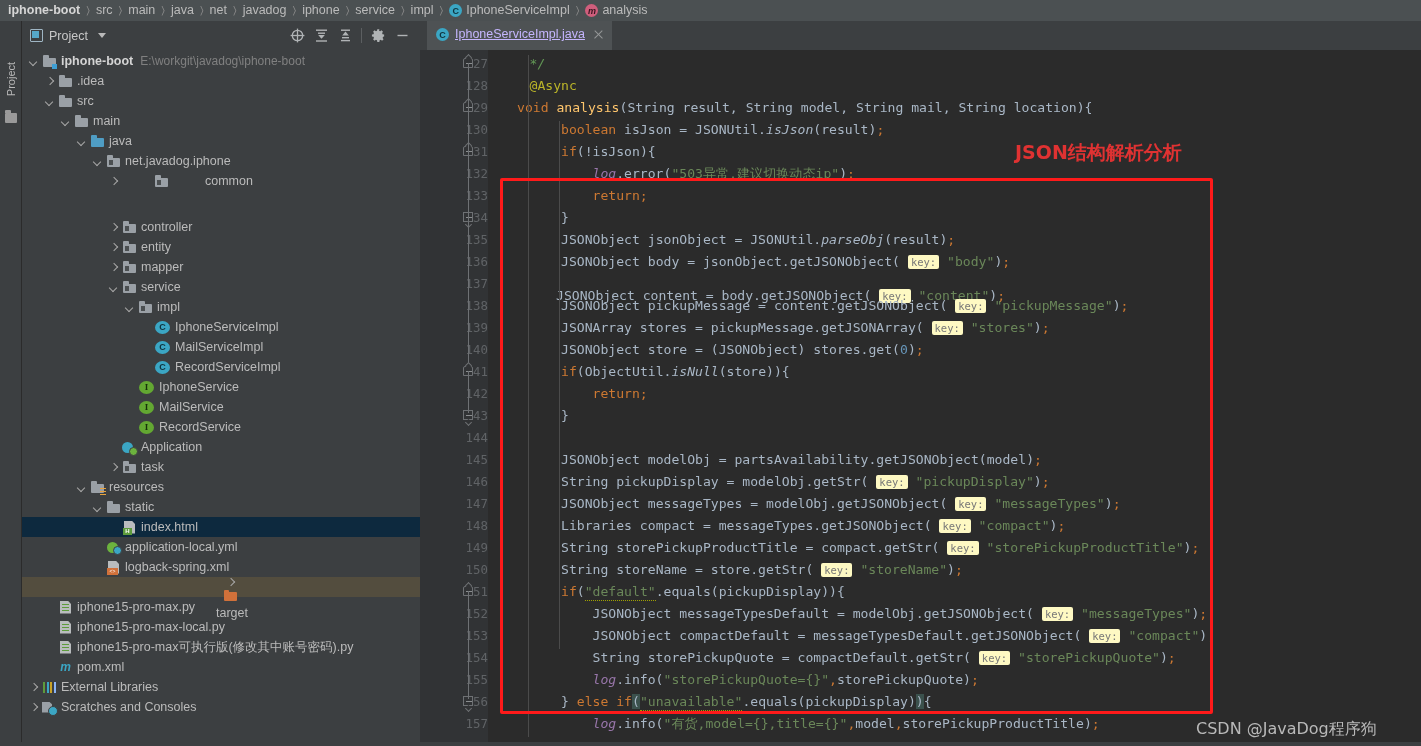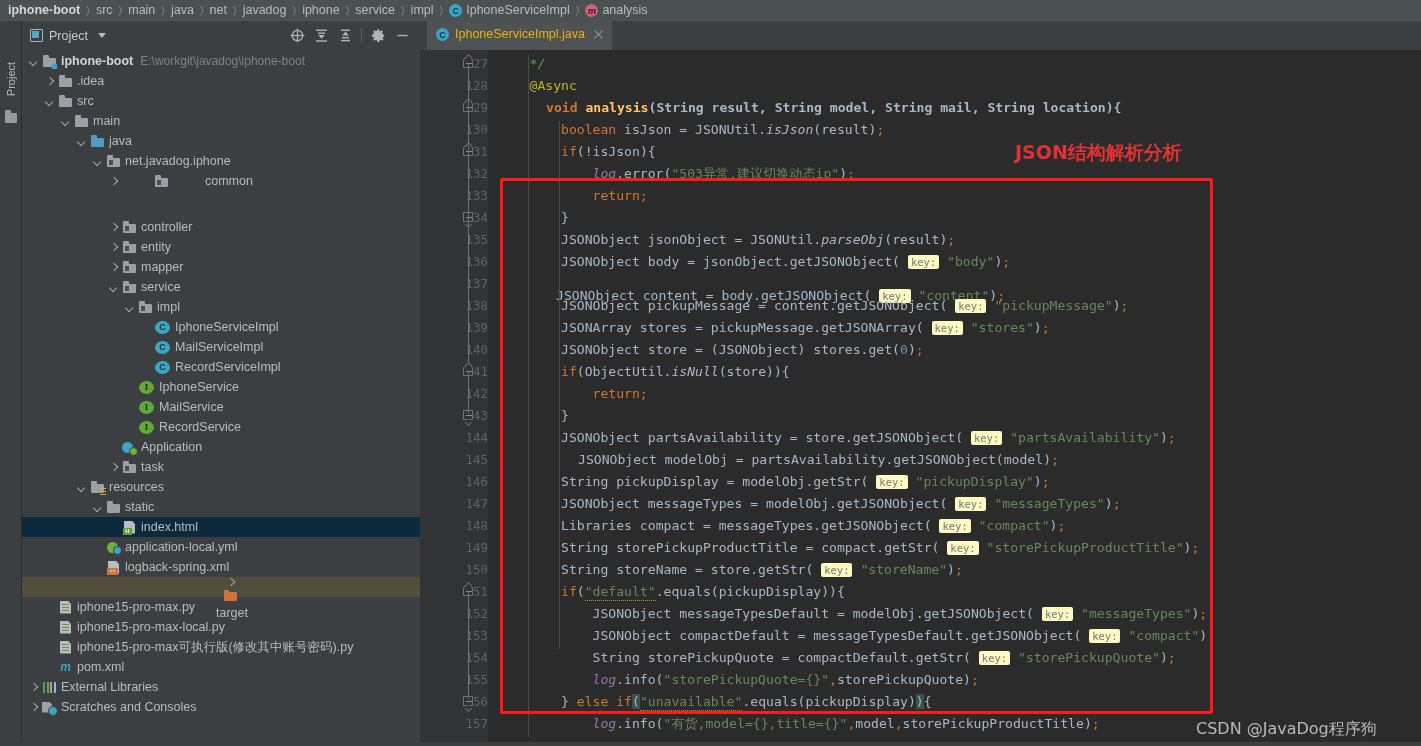--- a/index.html
+++ b/index.html
@@ -196,21 +196,21 @@
     position:absolute;left:420px;top:21px;width:1001px;height:725px;background:#2b2b2b;
   }
   #tabbar{
     position:absolute;left:0;top:0;width:1001px;height:29px;background:#3c3f41;
   }
   #filetab{
     position:absolute;left:7px;top:0;height:29px;background:#4e5254;
     display:flex;align-items:center;padding:0 8px 0 9px;gap:6px;
     border-bottom:2px solid #4e5254;
   }
-  #filetab .tabtitle{font-size:12.5px;color:#eab308;line-height:29px;}
+  #filetab .tabtitle{font-size:12.5px;color:#c4b5fd;line-height:29px;text-decoration:underline;}
   .tab-close{width:11px;height:11px;position:relative;opacity:.55;margin-left:2px;}
   .tab-close:before,.tab-close:after{
     content:"";position:absolute;left:0;top:5px;width:11px;height:1.3px;background:#cfcfcf;
   }
   .tab-close:before{transform:rotate(45deg);}
   .tab-close:after{transform:rotate(-45deg);}
 
   #code{
     position:absolute;left:0;top:29px;width:1001px;height:696px;
     background:#2b2b2b;overflow:hidden;
@@ -645,37 +645,36 @@
           </div>
           <div class="lnum" style="top: 663px;">157</div>
           <div class="foldbar" style="top: 57px; height: 255.2px;"></div>
           <div class="foldbar" style="top: 13px; height: 86px;"></div>
           <div class="foldbar" style="top: 321px; height: 42px;"></div>
           <div class="foldbar" style="top: 541px; height: 108px;"></div>
         </div>
       <div id="codelines">
           <div class="cl" style="top: 3px; left: 41.52px;"><span class="cmt">*/</span></div>
           <div class="cl" style="top: 25px; left: 41.52px;"><span class="ann">@Async</span></div>
-          <div class="cl" style="top: 47px; left: 58px; font-weight: bold;"><span class="kw">void </span><span class="mth">analysis</span><span class="pln">(String result, String model, String mail, String location){</span></div>
+          <div class="cl" style="top: 47px; left: 29px;"><span class="kw">void </span><span class="mth">analysis</span><span class="pln">(String result, String model, String mail, String location){</span></div>
           <div class="cl" style="top: 69px; left: 73.04px;"><span class="kw">boolean</span><span class="pln"> isJson = JSONUtil.</span><span class="pln stat">isJson</span><span class="pln">(result)</span><span class="semi">;</span></div>
           <div class="cl" style="top: 91px; left: 73.04px;"><span class="kw">if</span><span class="pln">(!isJson){</span></div>
           <div class="cl" style="top: 113px; left: 104.56px;"><span class="fld stat">log</span><span class="pln">.error(</span><span class="str">"503异常,建议切换动态ip"</span><span class="pln">)</span><span class="semi">;</span></div>
           <div class="cl" style="top: 135px; left: 104.56px;"><span class="kw">return</span><span class="semi">;</span></div>
           <div class="cl" style="top: 157px; left: 73.04px;"><span class="pln">}</span></div>
           <div class="cl" style="top: 179px; left: 73.04px;"><span class="pln">JSONObject jsonObject = JSONUtil.</span><span class="pln stat">parseObj</span><span class="pln">(result)</span><span class="semi">;</span></div>
           <div class="cl" style="top: 201px; left: 73.04px;"><span class="pln">JSONObject body = jsonObject.getJSONObject( </span><span class="hintbg">key:</span><span class="pln"> </span><span class="str">"body"</span><span class="pln">)</span><span class="semi">;</span></div>
           <div class="cl" style="top: 223px; left: 68px; margin-top: 12px;"><span class="pln">JSONObject content = body.getJSONObject( </span><span class="hintbg">key:</span><span class="pln"> </span><span class="str">"content"</span><span class="pln">)</span><span class="semi">;</span></div>
           <div class="cl" style="top: 245px; left: 73.04px;"><span class="pln">JSONObject pickupMessage = content.getJSONObject( </span><span class="hintbg">key:</span><span class="pln"> </span><span class="str">"pickupMessage"</span><span class="pln">)</span><span class="semi">;</span></div>
           <div class="cl" style="top: 267px; left: 73.04px;"><span class="pln">JSONArray stores = pickupMessage.getJSONArray( </span><span class="hintbg">key:</span><span class="pln"> </span><span class="str">"stores"</span><span class="pln">)</span><span class="semi">;</span></div>
           <div class="cl" style="top: 289px; left: 73.04px;"><span class="pln">JSONObject store = (JSONObject) stores.get(</span><span class="num">0</span><span class="pln">)</span><span class="semi">;</span></div>
           <div class="cl" style="top: 311px; left: 73.04px;"><span class="kw">if</span><span class="pln">(ObjectUtil.</span><span class="pln stat">isNull</span><span class="pln">(store)){</span></div>
           <div class="cl" style="top: 333px; left: 104.56px;"><span class="kw">return</span><span class="semi">;</span></div>
           <div class="cl" style="top: 355px; left: 73.04px;"><span class="pln">}</span></div>
-          <div class="cl" style="top: 377px; left: 73.04px;"><span class="pln">JSONObject partsAvailability = store.getJSONObject( </span><span class="hintbg">key:</span><span class="pln"> </span><span class="str">"partsAvailability"</span><span class="pln">)</span><span class="semi">;</span></div>
-          <div class="cl" style="top: 399px; left: 73.04px; padding-left: 17px;"><span class="pln">JSONObject modelObj = partsAvailability.getJSONObject(model)</span><span class="semi">;</span></div>
+          <div class="cl" style="top: 399px; left: 73.04px;"><span class="pln">JSONObject modelObj = partsAvailability.getJSONObject(model)</span><span class="semi">;</span></div>
           <div class="cl" style="top: 421px; left: 73.04px;"><span class="pln">String pickupDisplay = modelObj.getStr( </span><span class="hintbg">key:</span><span class="pln"> </span><span class="str">"pickupDisplay"</span><span class="pln">)</span><span class="semi">;</span></div>
           <div class="cl" style="top: 443px; left: 73.04px;"><span class="pln">JSONObject messageTypes = modelObj.getJSONObject( </span><span class="hintbg">key:</span><span class="pln"> </span><span class="str">"messageTypes"</span><span class="pln">)</span><span class="semi">;</span></div>
           <div class="cl" style="top: 465px; left: 73.04px;"><span class="pln">Libraries compact = messageTypes.getJSONObject( </span><span class="hintbg">key:</span><span class="pln"> </span><span class="str">"compact"</span><span class="pln">)</span><span class="semi">;</span></div>
           <div class="cl" style="top: 487px; left: 73.04px;"><span class="pln">String storePickupProductTitle = compact.getStr( </span><span class="hintbg">key:</span><span class="pln"> </span><span class="str">"storePickupProductTitle"</span><span class="pln">)</span><span class="semi">;</span></div>
           <div class="cl" style="top: 509px; left: 73.04px;"><span class="pln">String storeName = store.getStr( </span><span class="hintbg">key:</span><span class="pln"> </span><span class="str">"storeName"</span><span class="pln">)</span><span class="semi">;</span></div>
           <div class="cl" style="top: 531px; left: 73.04px;"><span class="kw">if</span><span class="pln">(</span><span class="str warnu">"default"</span><span class="pln">.equals(pickupDisplay)){</span></div>
           <div class="cl" style="top: 553px; left: 104.56px;"><span class="pln">JSONObject messageTypesDefault = modelObj.getJSONObject( </span><span class="hintbg">key:</span><span class="pln"> </span><span class="str">"messageTypes"</span><span class="pln">)</span><span class="semi">;</span></div>
           <div class="cl" style="top: 575px; left: 104.56px;"><span class="pln">JSONObject compactDefault = messageTypesDefault.getJSONObject( </span><span class="hintbg">key:</span><span class="pln"> </span><span class="str">"compact"</span><span class="pln">)</span><span class="semi">;</span></div>
           <div class="cl" style="top: 597px; left: 104.56px;"><span class="pln">String storePickupQuote = compactDefault.getStr( </span><span class="hintbg">key:</span><span class="pln"> </span><span class="str">"storePickupQuote"</span><span class="pln">)</span><span class="semi">;</span></div>
           <div class="cl" style="top: 619px; left: 104.56px;"><span class="fld stat">log</span><span class="pln">.info(</span><span class="str">"storePickupQuote={}"</span><span class="semi">,</span><span class="pln">storePickupQuote)</span><span class="semi">;</span></div>

